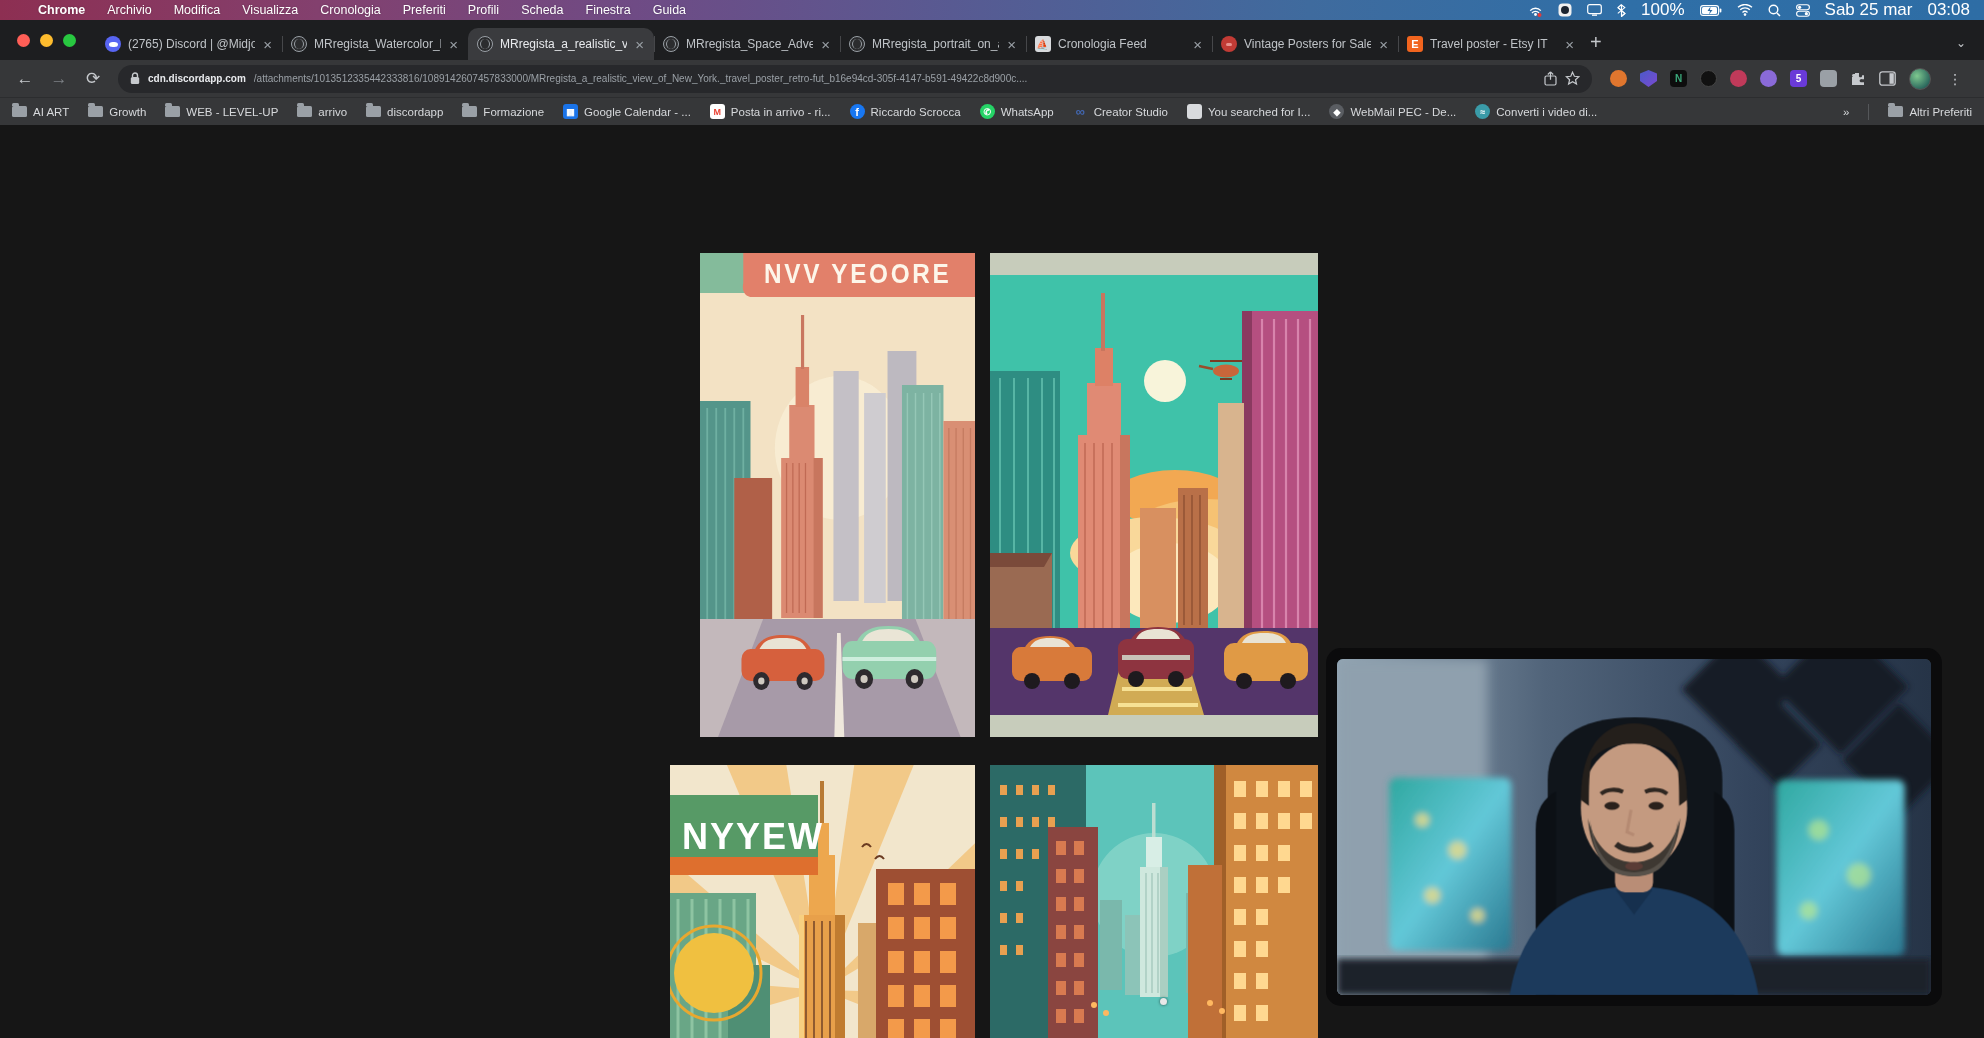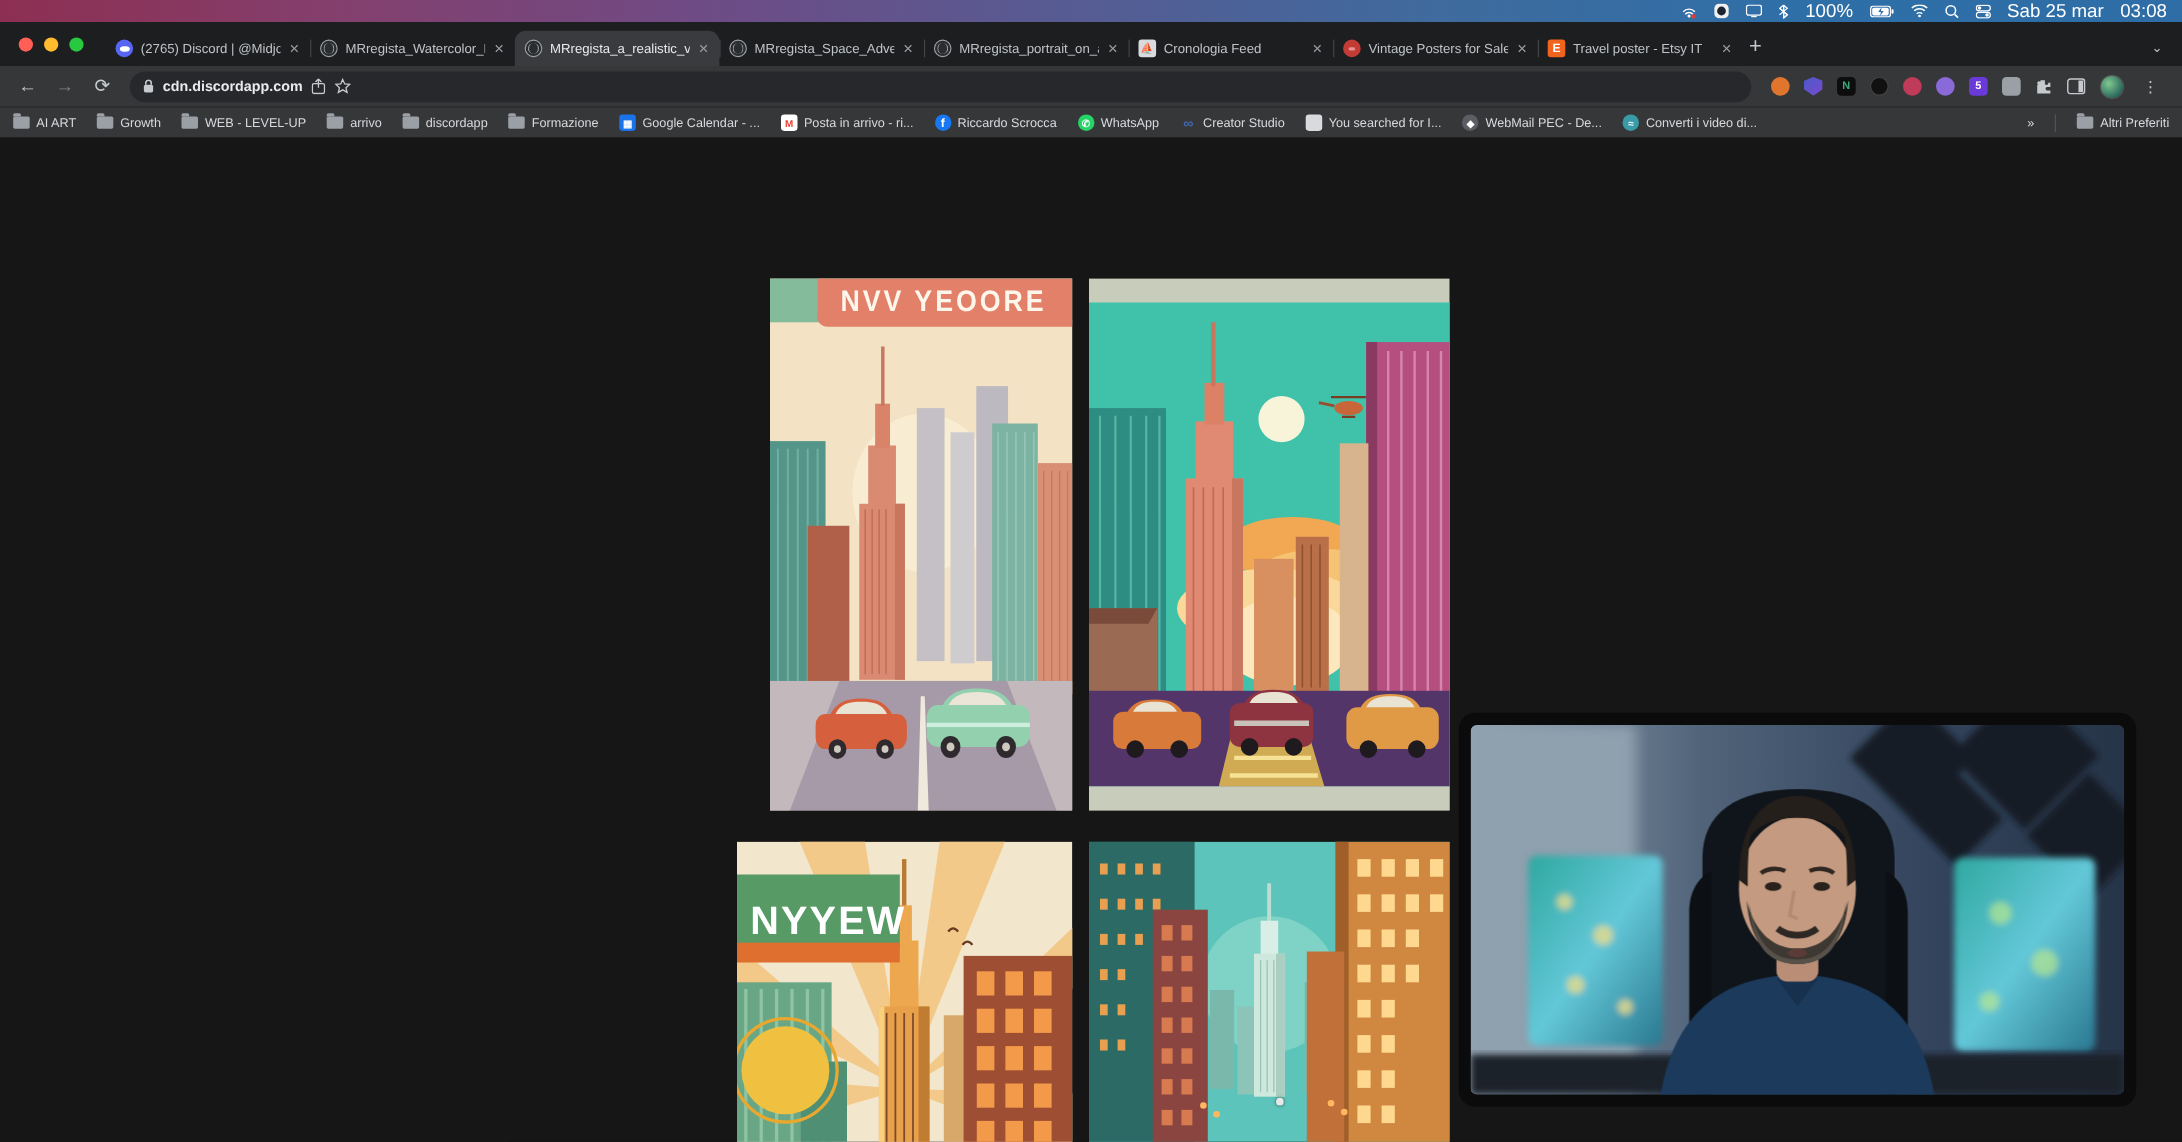--- a/index.html
+++ b/index.html
@@ -40,21 +40,21 @@
   .fav.reddot { border-radius:50%; background:#c23b35; position:relative; }
   .fav.reddot::after { content:""; width:6px; height:3px; border-radius:2px; background:#e8918d; }
   .fav.etsy { background:#F1641E; border-radius:3px; font-size:11px; }
   .newtab { color:#c3c6ca; font-size:20px; padding:0 10px 6px 6px; }
   .tabchevron { color:#c3c6ca; font-size:12px; padding:0 18px 10px 6px; margin-left:auto; }
 
   
   .toolbar { position:absolute; top:60px; left:0; width:100%; height:37px; background:#363739; display:flex; align-items:center; padding:0 10px; gap:4px; }
   .navbtn { color:#c6c9cd; font-size:17px; width:30px; text-align:center; }
   .navbtn.dim { color:#7d8186; }
-  .urlpill { flex:1; height:28px; background:#27282b; border-radius:14px; display:flex; align-items:center; padding:0 12px; font-size:13px; gap:8px; min-width:0; margin:0 6px; }
+  .urlpill { flex:1; height:28px; background:#27282b; border-radius:14px; display:flex; align-items:center; padding:0 12px; font-size:10px; gap:8px; min-width:0; margin:0 6px; }
   .lock svg{ display:block; }
   .domain { color:#e8eaed; white-space:nowrap; font-weight:bold; }
   .urlpath { color:#9aa0a6; white-space:nowrap; overflow:hidden; flex:1; min-width:0; }
   .pill-ic { color:#c6c9cd; flex:0 0 auto; }
   .extrow { display:flex; align-items:center; gap:13px; padding:0 8px; }
   .ext { width:17px; height:17px; border-radius:4px; display:flex; align-items:center; justify-content:center; font-size:10px; font-weight:bold; color:#fff; }
   .avatar { width:22px; height:22px; border-radius:50%; background:radial-gradient(circle at 35% 35%, #7fc98f, #2e6b5f 70%, #1c3a44); border:1px solid #555; }
   .dots { color:#c6c9cd; font-size:14px; letter-spacing:0; padding:0 4px; }
 
   
@@ -82,20 +82,33 @@
   .webcam-inner svg { display:block; width:100%; height:100%; }
 
   .cursor-dot { position:absolute; left:1160px; top:998px; width:7px; height:7px; border-radius:50%; background:#e8e8e8; z-index:6; box-shadow:0 0 3px rgba(0,0,0,.6); }
 </style>
 </head>
 <body>
 
 <div id="screen">
 
   <div class="menubar">
+    <div class="menu-left">
+      <span class="apple"></span>
+      <span class="menu-item app">Chrome</span>
+      <span class="menu-item">Archivio</span>
+      <span class="menu-item">Modifica</span>
+      <span class="menu-item">Visualizza</span>
+      <span class="menu-item">Cronologia</span>
+      <span class="menu-item">Preferiti</span>
+      <span class="menu-item">Profili</span>
+      <span class="menu-item">Scheda</span>
+      <span class="menu-item">Finestra</span>
+      <span class="menu-item">Guida</span>
+    </div>
     <div class="menu-right">
       <span class="sicon">
           <svg width="15" height="13" viewBox="0 0 15 13">
             <path d="M4 9a4.5 4.5 0 0 1 7 0M2.2 6.7a7 7 0 0 1 10.6 0" stroke="#fff" stroke-width="1.3" fill="none"></path>
             <circle cx="7.5" cy="10.5" r="1.4" fill="#fff"></circle>
             <circle cx="11.5" cy="11" r="2" fill="#e23b3b"></circle>
           </svg>
         </span>
       <span class="sicon">
           <svg width="14" height="14" viewBox="0 0 14 14">
@@ -206,20 +219,21 @@
     <span class="navbtn dim">→</span>
     <span class="navbtn">⟳</span>
     <div class="urlpill">
       <span class="lock sicon">
           <svg width="10" height="13" viewBox="0 0 10 13">
             <rect x="0.8" y="5" width="8.4" height="7" rx="1.5" fill="#c6c9cd"></rect>
             <path d="M2.5 5V3.5a2.5 2.5 0 0 1 5 0V5" stroke="#c6c9cd" stroke-width="1.4" fill="none"></path>
           </svg>
         </span>
       <span class="domain">cdn.discordapp.com</span>
+      <span class="urlpath">/attachments/1013512335442333816/1089142607457833000/MRregista_a_realistic_view_of_New_York._travel_poster_retro-fut_b16e94cd-305f-4147-b591-49422c8d900c....</span>
       <span class="pill-ic sicon">
           <svg width="13" height="15" viewBox="0 0 13 15">
             <rect x="1" y="5" width="11" height="9" rx="1.5" stroke="#c6c9cd" stroke-width="1.2" fill="none"></rect>
             <path d="M6.5 0.8v8M6.5 0.8 3.8 3.5M6.5 0.8l2.7 2.7" stroke="#c6c9cd" stroke-width="1.2" fill="none"></path>
           </svg>
         </span>
       <span class="pill-ic sicon">
           <svg width="15" height="15" viewBox="0 0 15 15">
             <path d="M7.5 1.2 9.4 5.3l4.4.4-3.3 3 1 4.3-3.9-2.3-4 2.3 1-4.3-3.2-3 4.4-.4z" stroke="#c6c9cd" stroke-width="1.2" fill="none"></path>
           </svg>

